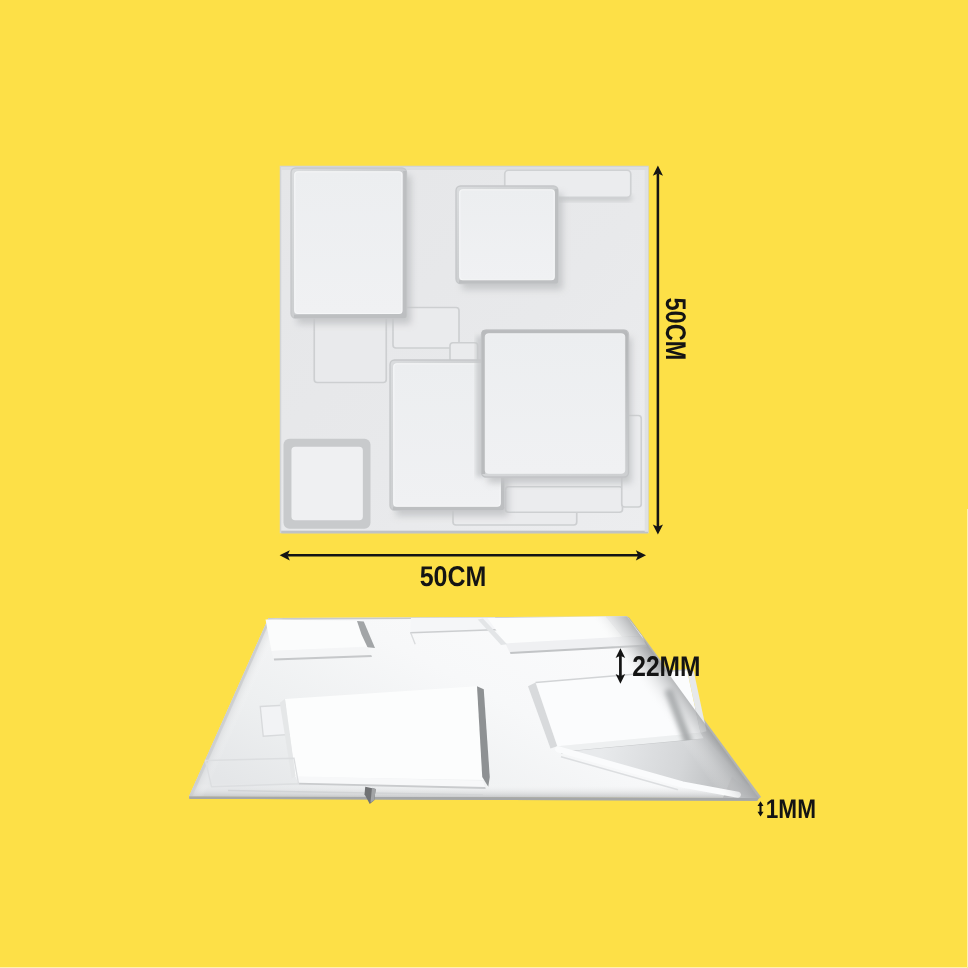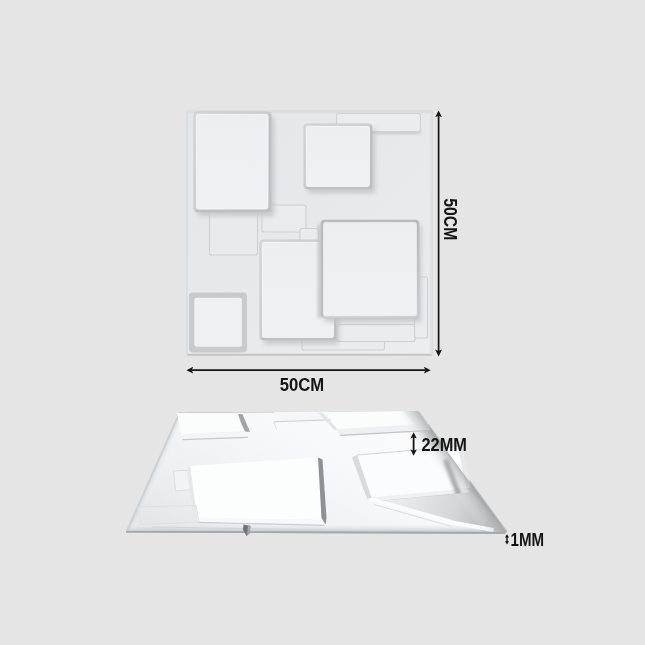--- a/index.html
+++ b/index.html
@@ -1,16 +1,16 @@
 <!DOCTYPE html>
 <html><head>
 <meta charset="utf-8">
 <style>
   html,body{margin:0;padding:0;background:#ffffff;}
-  #stage{position:relative;width:645px;height:645px;background:#e5e5e5;overflow:hidden;
+  #stage{position:relative;width:645px;height:645px;background:#fde047;overflow:hidden;
          font-family:"Liberation Sans", sans-serif;}
   svg{position:absolute;left:0;top:0;}
 </style>
 </head>
 <body>
 <div id="stage">
 <svg width="645" height="645" viewBox="0 0 645 645">
 <defs>
   <linearGradient id="panelGrad" x1="0" y1="0" x2="1" y2="1">
     <stop offset="0" stop-color="#e5e6e8"></stop>

